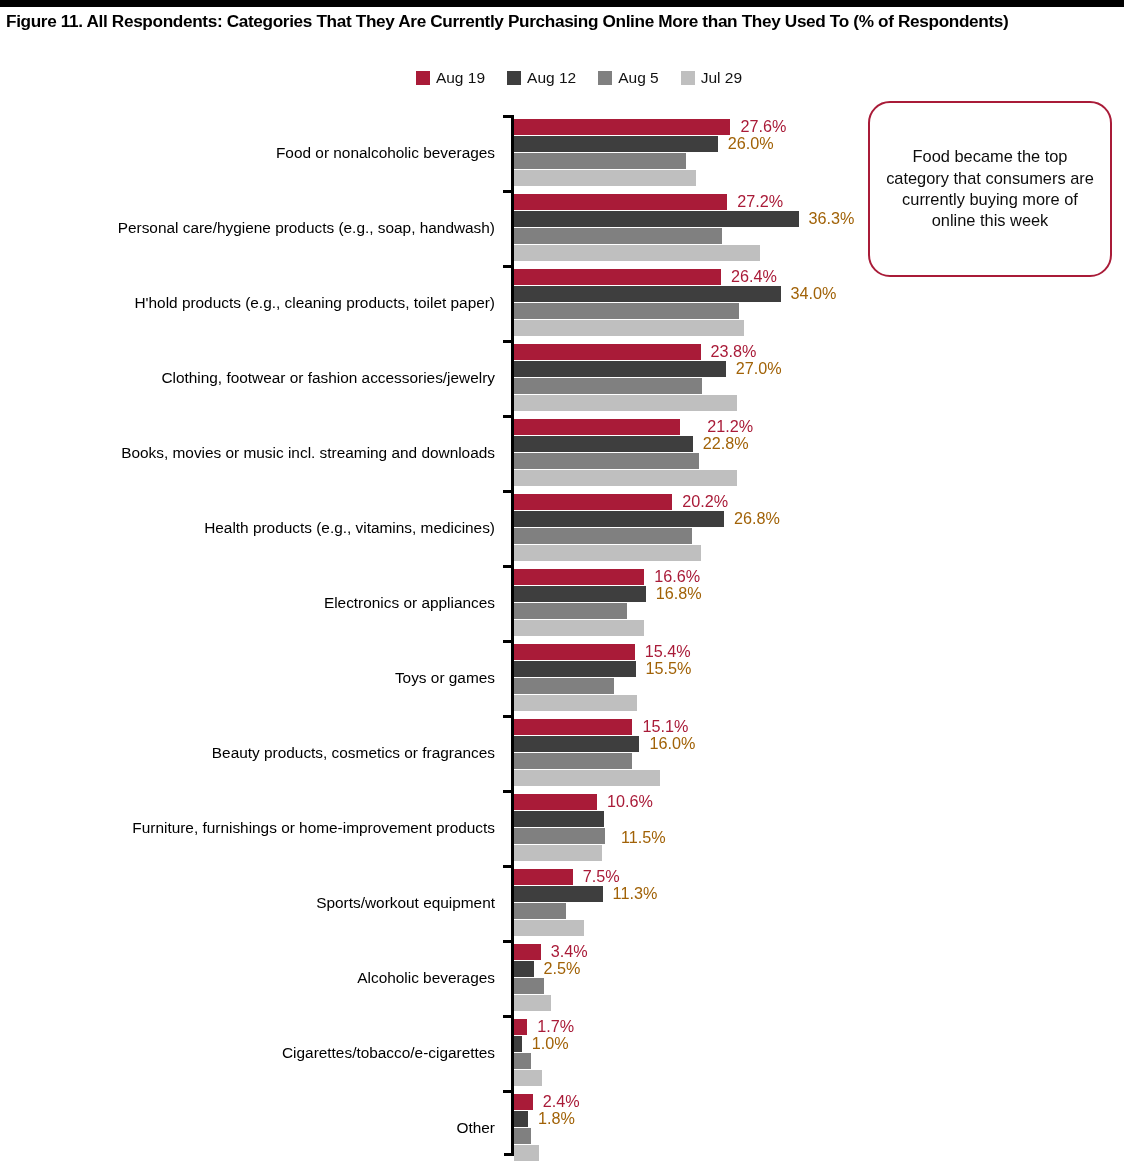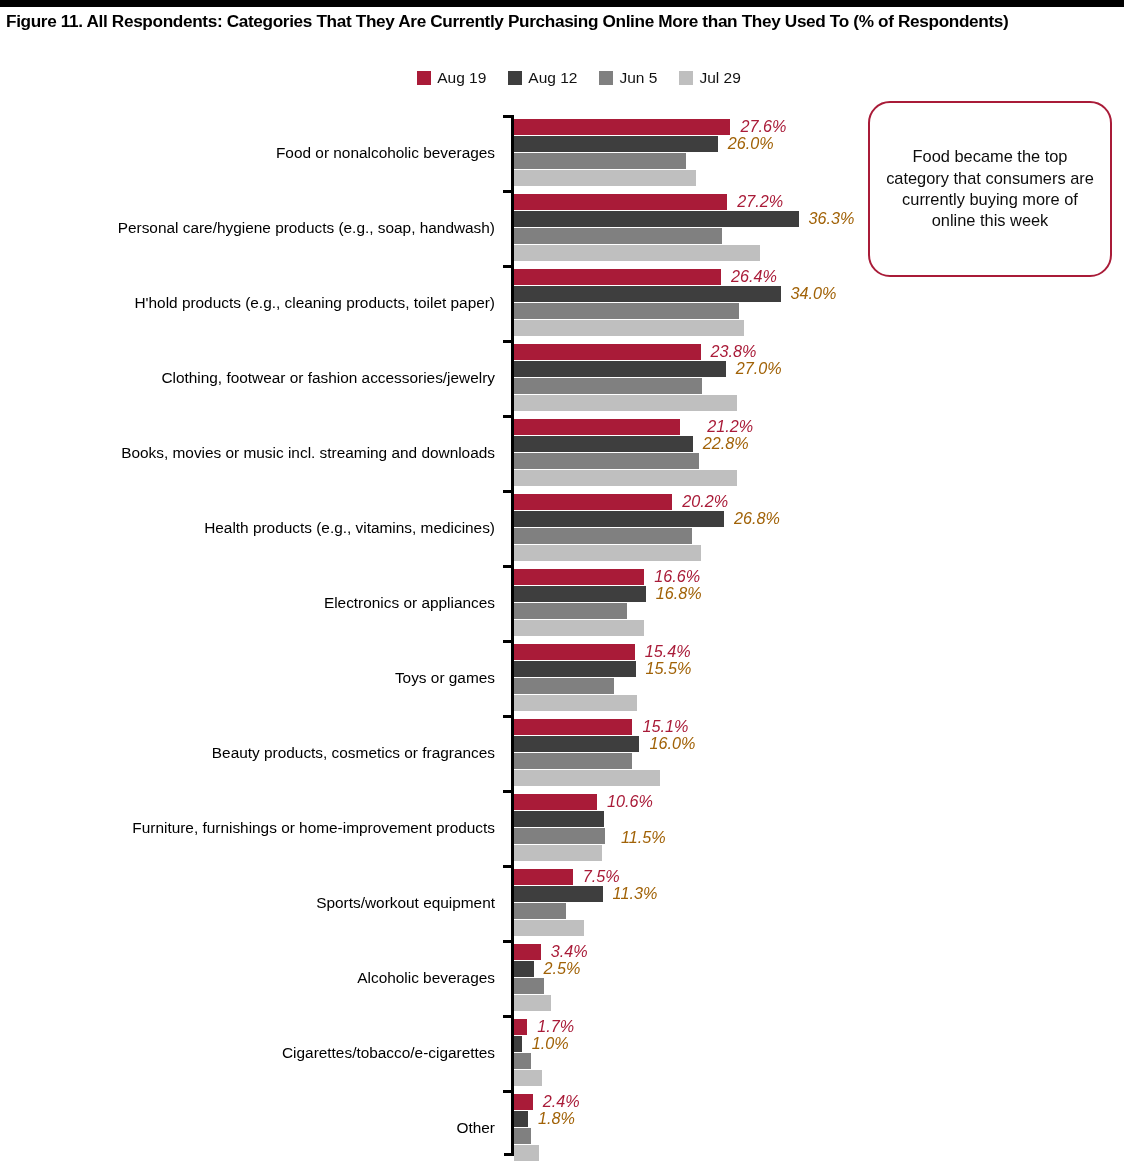--- a/index.html
+++ b/index.html
@@ -139,21 +139,20 @@
     height: 3px;
     background: #000000;
   }
 
   .bars {
     position: absolute;
     left: 514px;
     top: 4px;
     height: 68px;
     width: 562px;
-    font-style: italic;
   }
   .bar-row {
     position: relative;
     height: 16px;
     margin-bottom: 1px;
   }
   .bar {
     position: absolute;
     left: 0; top: 0;
     height: 16px;
@@ -179,21 +178,21 @@
     <div class="legend-item">
       <span class="legend-swatch" style="background: rgb(169, 27, 56);"></span>
       <span class="legend-label">Aug 19</span>
     </div>
     <div class="legend-item">
       <span class="legend-swatch" style="background: rgb(62, 62, 62);"></span>
       <span class="legend-label">Aug 12</span>
     </div>
     <div class="legend-item">
       <span class="legend-swatch" style="background: rgb(128, 128, 128);"></span>
-      <span class="legend-label">Jun 5</span>
+      <span class="legend-label">Aug 5</span>
     </div>
     <div class="legend-item">
       <span class="legend-swatch" style="background: rgb(191, 191, 191);"></span>
       <span class="legend-label">Jul 29</span>
     </div>
   </div>
 
 <div class="callout">
   <div class="callout-text">Food became the top category that consumers are currently buying more of online this week</div>
 </div>

